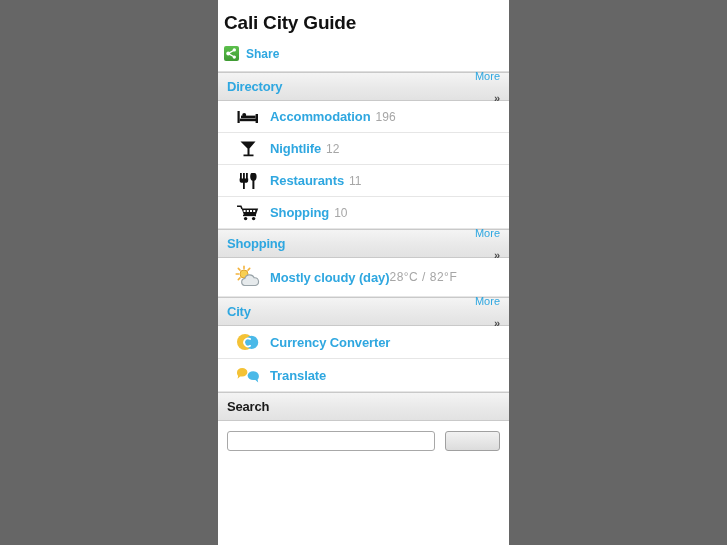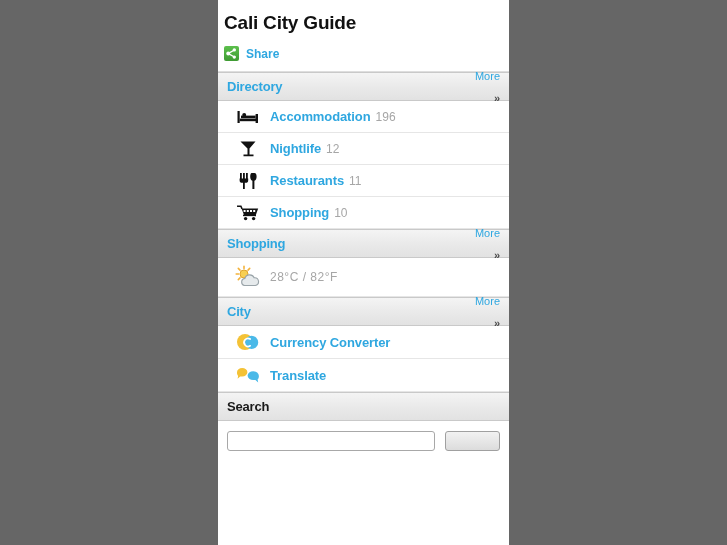--- a/index.html
+++ b/index.html
@@ -289,20 +289,21 @@
   <div class="row wrow">
     <span class="row-ico">
       <svg width="26" height="24" viewBox="0 0 26 24">
         <g stroke="#f3b23a" stroke-width="1.6" stroke-linecap="round">
           <path d="M9 1.2 v2.4 M3.3 3.4 l1.7 1.7 M1.2 9 h2.4 M3.3 14.6 l1.7 -1.7 M14.7 3.4 l-1.7 1.7"></path>
         </g>
         <circle cx="9" cy="9" r="4" fill="#f7cf53" stroke="#e0a52c" stroke-width="1"></circle>
         <path d="M9.5 20.5 a3.6 3.6 0 0 1 0.4 -7.1 a5 5 0 0 1 9.3 -0.6 a3.9 3.9 0 0 1 1.2 7.7 z" fill="#e6eaec" stroke="#9aa4a9" stroke-width="1.1"></path>
       </svg>
     </span>
+    <span class="row-label">Mostly cloudy (day)</span>
     <span class="row-count wtemp">28°C / 82°F</span>
   </div>
 
   <div class="sec-head">
     <span class="sec-title">City</span>
     <span class="sec-more">
       <span class="sec-more-label">More</span>
       <span class="chev">»</span>
     </span>
   </div>

